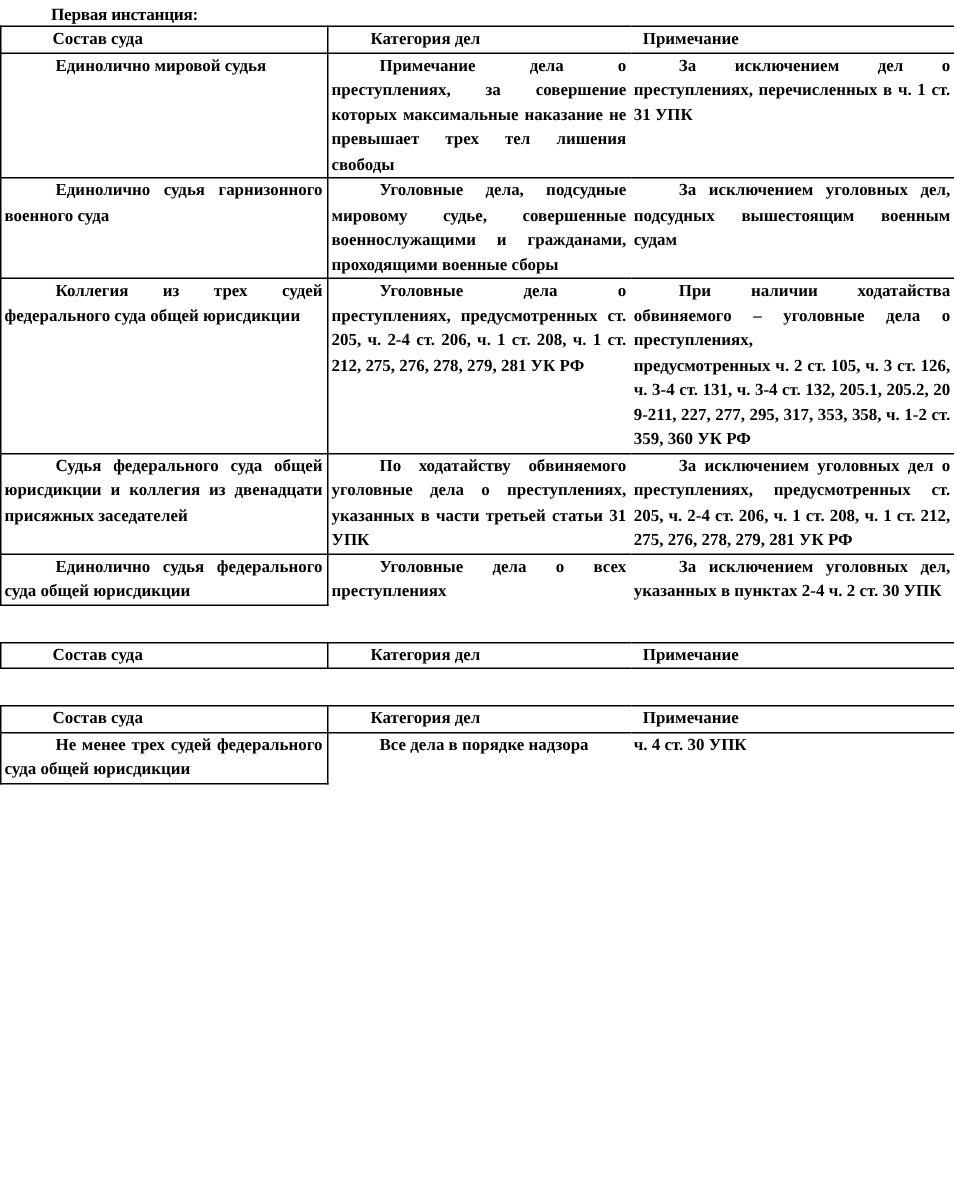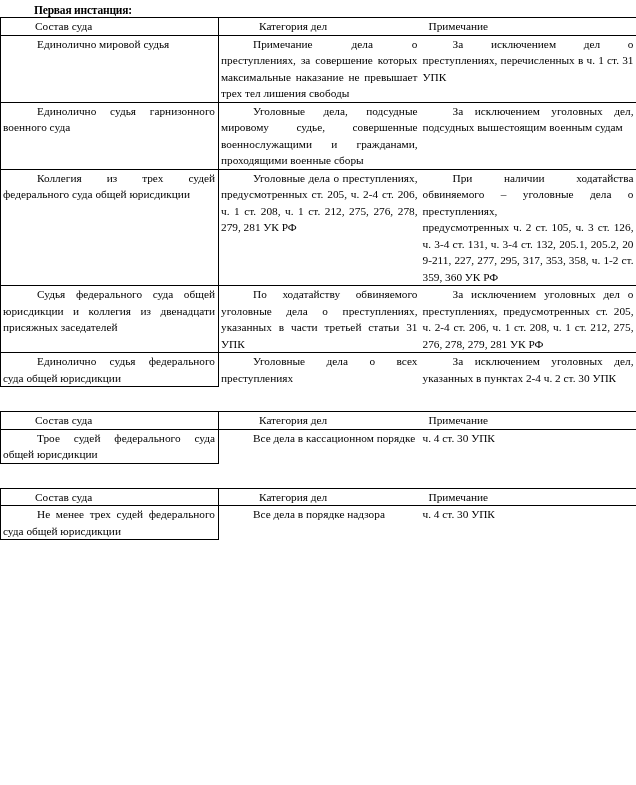--- a/index.html
+++ b/index.html
@@ -33,34 +33,34 @@
   .tbl {
     width: 636px;
     border-collapse: collapse;
     table-layout: fixed;
     font-size: 11.3px;
     line-height: 16.5px;
   }
   .tbl td, .tbl th {
     vertical-align: top;
     padding: 0 3px 0 2px;
-    font-weight: normal;
+    font-weight: bold;
     text-align: justify;
     text-align-last: justify;
     -moz-text-align-last: justify;
     hyphens: none;
   }
   
   .tbl thead td {
     text-align: left;
     text-align-last: left;
     -moz-text-align-last: left;
     padding-left: 34px;
   }
-  .tbl thead td.c2 { padding-left: 40px; }
+  .tbl thead td.c2 { padding-left: 28px; }
   .tbl thead td.c3 { padding-left: 8px; }
 
   .c1 { width: 218px; }
   .c2 { width: 202px; }
   .c3 { width: 216px; }
 
   .tbl td.c1 { border-left: 1.1px solid #000; border-right: 1.1px solid #000; }
   .tbl td.c3 { border-right: none; }
 
   .tbl thead td { border-top: 1.1px solid #000; border-bottom: 1.1px solid #000; }
@@ -195,31 +195,20 @@
         </td>
         <td class="c2">
           <p>Категория дел</p>
         </td>
         <td class="c3">
           <p>Примечание</p>
         </td>
       </tr>
     </thead>
     <tbody>
-      <tr class="no-rule">
-        <td class="c1">
-          <p class="last">Трое судей федерального суда общей юрисдикции</p>
-        </td>
-        <td class="c2">
-          <p class="last">Все дела в кассационном порядке</p>
-        </td>
-        <td class="c3">
-          <p class="noind last">ч. 4 ст. 30 УПК</p>
-        </td>
-      </tr>
     </tbody>
   </table>
 
   <div class="gap-d"></div>
 
 
   <table class="tbl">
     <colgroup>
       <col class="c1">
         <col class="c2">

